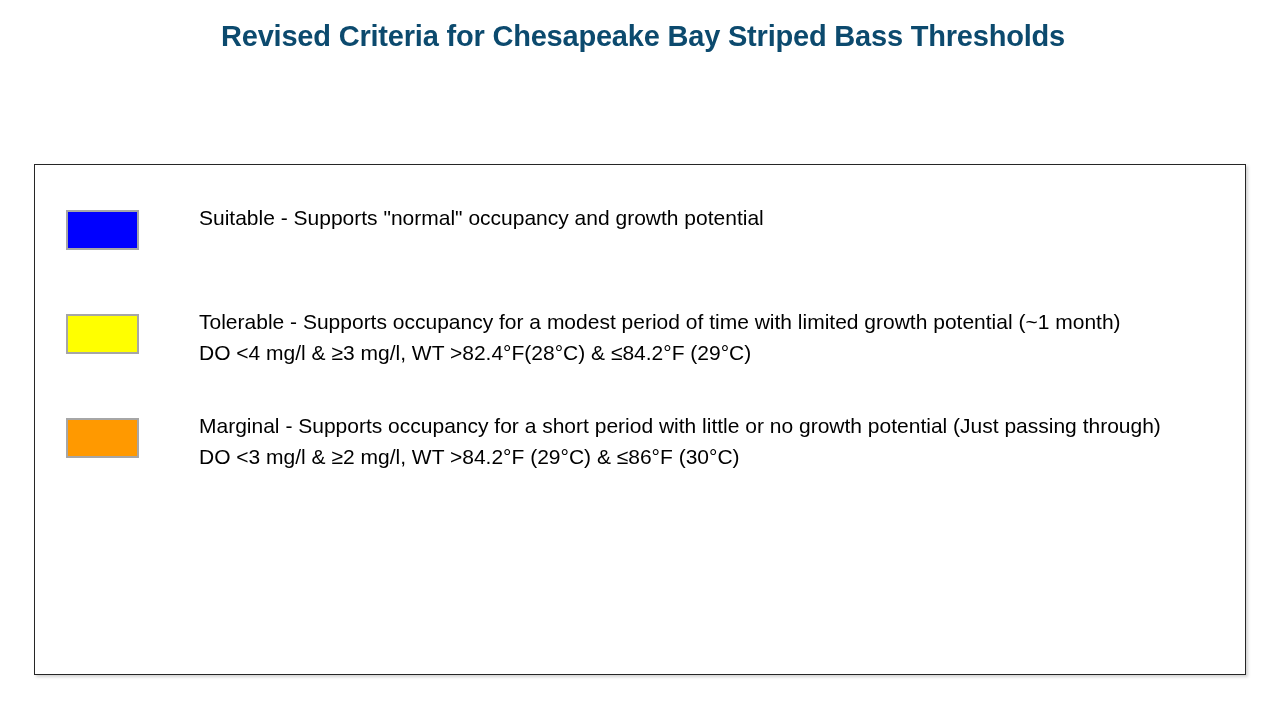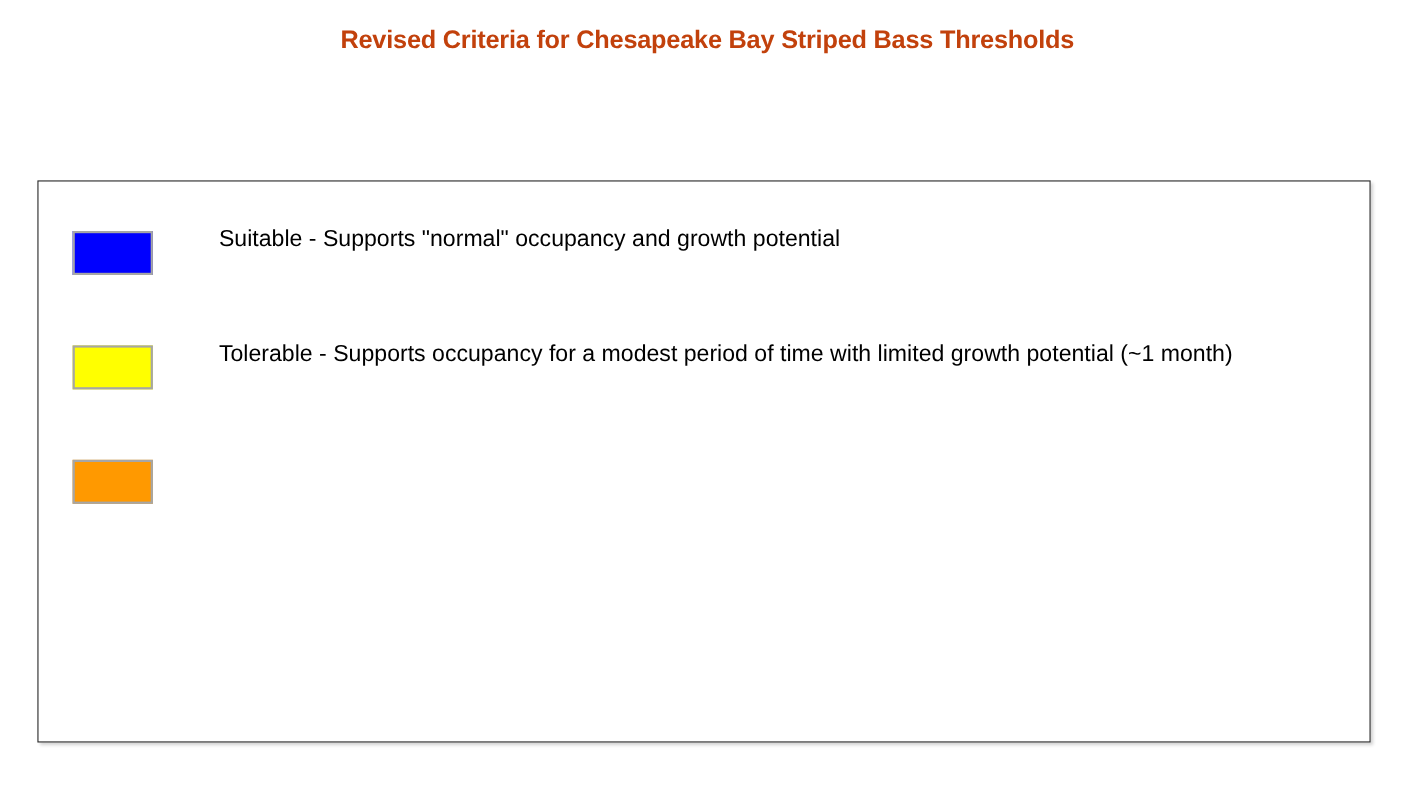--- a/index.html
+++ b/index.html
@@ -25,24 +25,24 @@
 
   
   .title {
     position: absolute;
     left: 0;
     top: 14px;
     width: 1286px;
     text-align: center;
     font-family: "Liberation Sans", sans-serif;
     font-weight: bold;
-    font-size: 23px;
+    font-size: 29px;
     line-height: 44px;
     letter-spacing: -0.2px;
-    color: #c2410c;
+    color: #0c4a6e;
   }
   .title .tline {
     display: block;
     white-space: nowrap;
   }
 
   
   .legend-box {
     position: absolute;
     left: 34px;
@@ -113,24 +113,29 @@
         <span class="swatch" style="background-color: rgb(0, 0, 255); border-color: rgb(166, 166, 166);"></span>
         <div class="legend-text">
           <span class="desc-line"><span class="lbl">Suitable</span><span> - </span><span>Supports "normal" occupancy and growth potential</span></span>
         </div>
       </div>
 
       <div class="legend-item">
         <span class="swatch" style="background-color: rgb(255, 255, 0); border-color: rgb(166, 166, 166);"></span>
         <div class="legend-text">
           <span class="desc-line"><span class="lbl">Tolerable</span><span> - </span><span>Supports occupancy for a modest period of time with limited growth potential (~1 month)</span></span>
+          <span class="thresholds">DO &lt;4 mg/l &amp; ≥3 mg/l, WT &gt;82.4°F(28°C) &amp; ≤84.2°F (29°C)</span>
         </div>
       </div>
 
       <div class="legend-item">
         <span class="swatch" style="background-color: rgb(255, 153, 0); border-color: rgb(166, 166, 166);"></span>
+        <div class="legend-text">
+          <span class="desc-line"><span class="lbl">Marginal</span><span> - </span><span>Supports occupancy for a short period with little or no growth potential (Just passing through)</span></span>
+          <span class="thresholds">DO &lt;3 mg/l &amp; ≥2 mg/l, WT &gt;84.2°F (29°C) &amp; ≤86°F (30°C)</span>
+        </div>
       </div>
 
 
     </div>
   </div>
 
 </div>
 
 </body></html>

